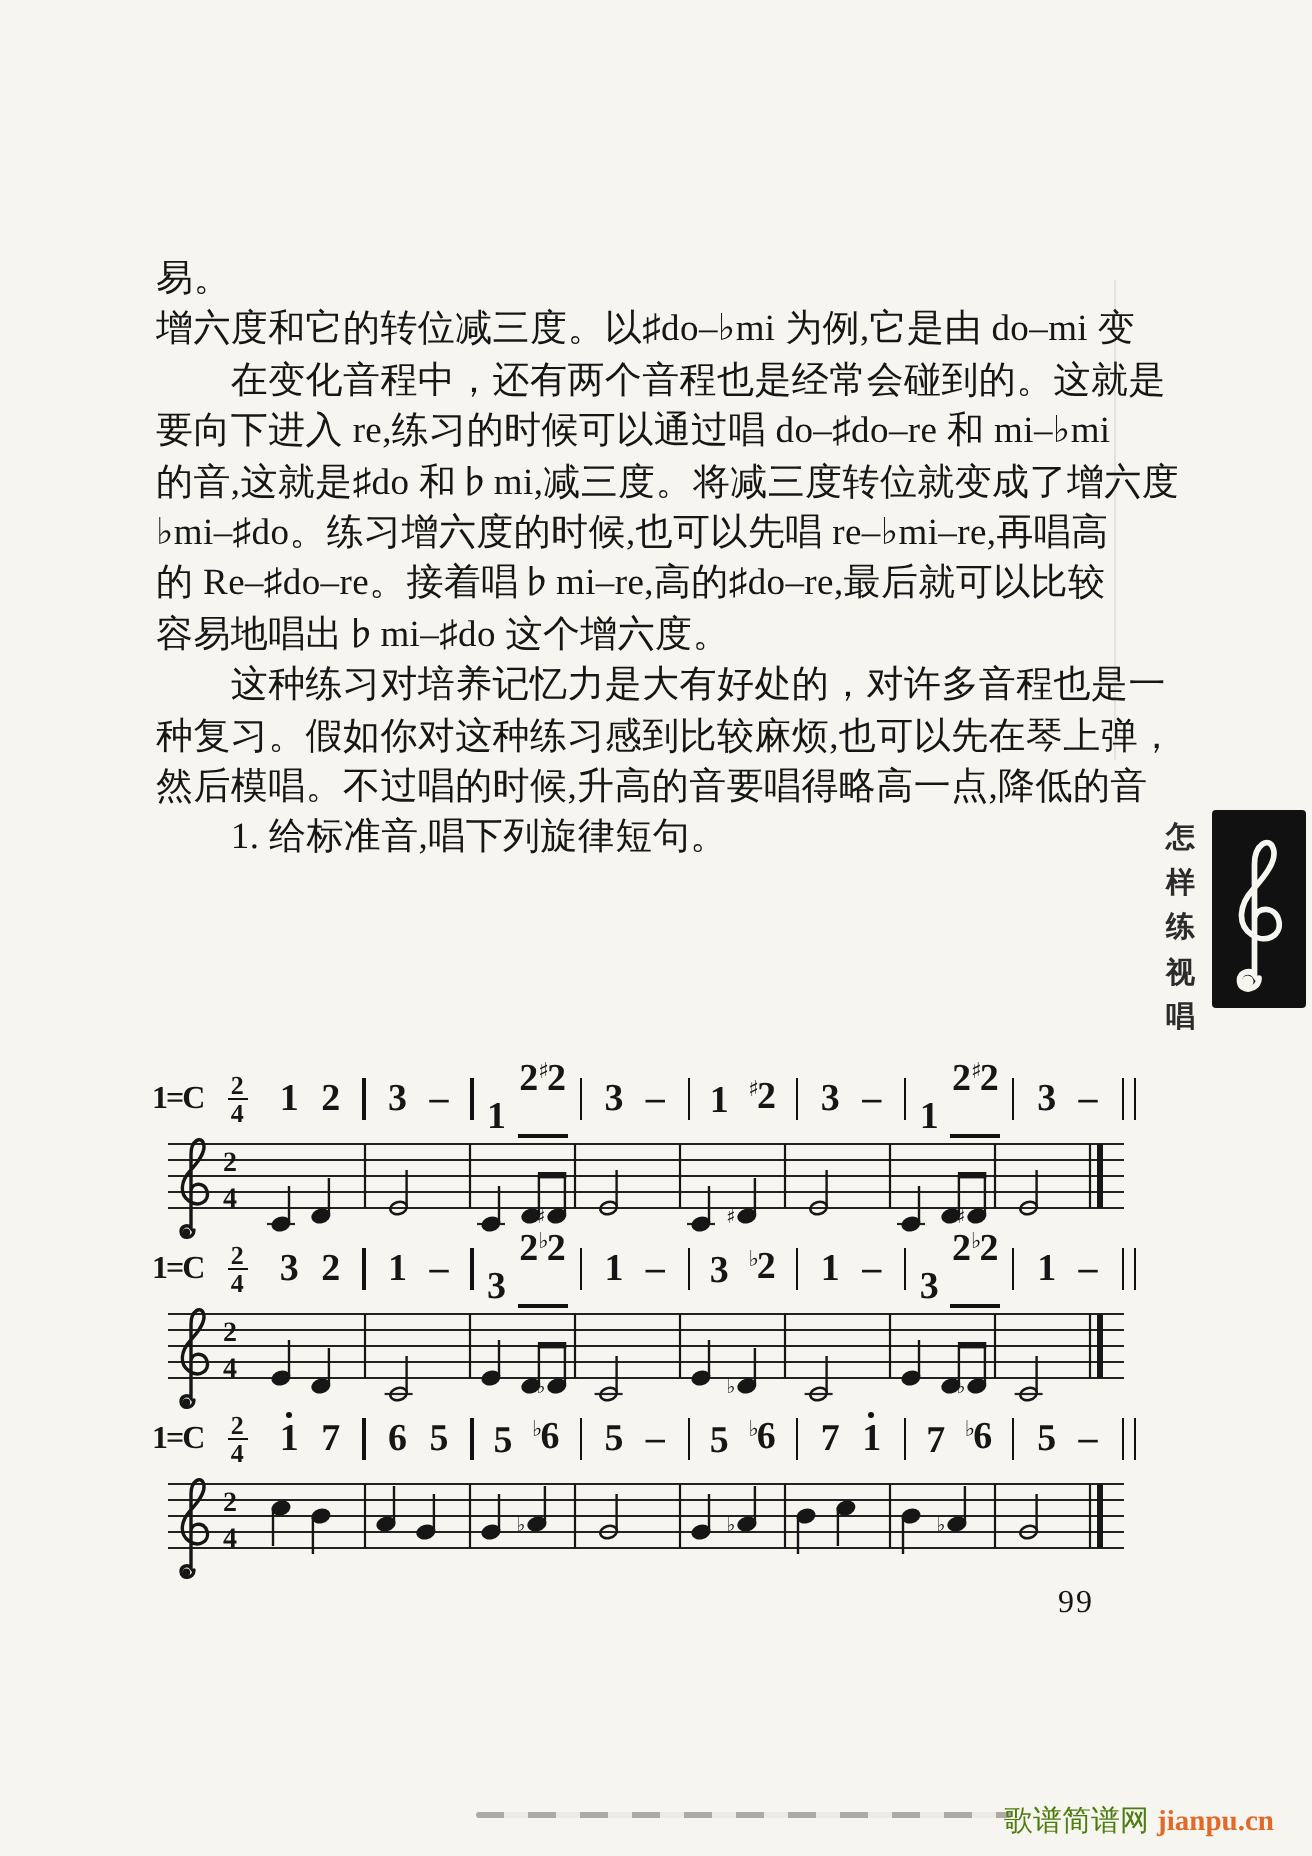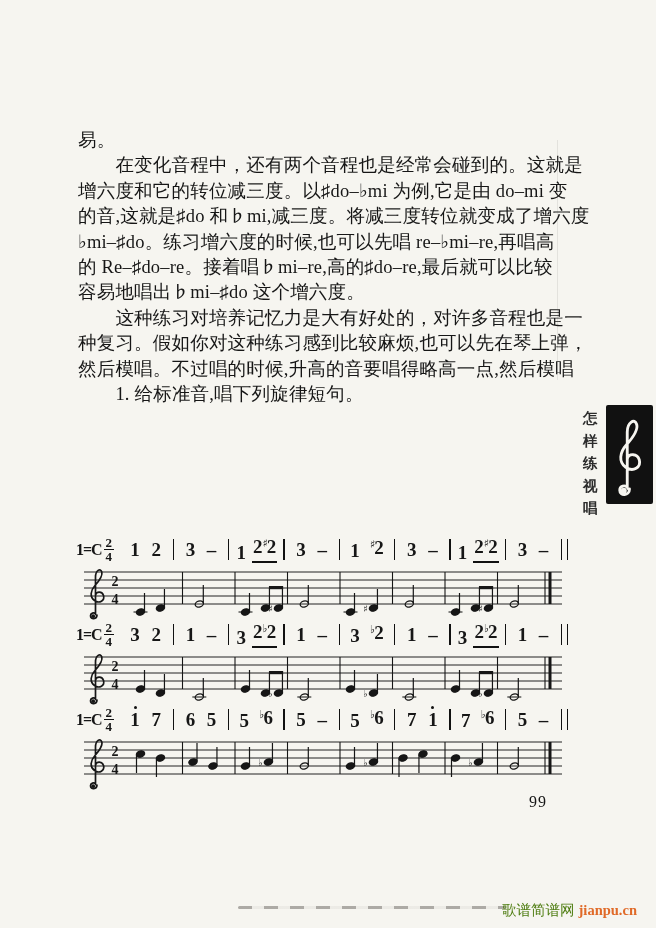--- a/index.html
+++ b/index.html
@@ -5,28 +5,28 @@
   html,body{margin:0;padding:0;}
   body{width:656px;height:928px;overflow:hidden;background:#e9e8e4;}
   .page{position:relative;width:656px;height:928px;background:#f6f5f0;
         font-family:"Liberation Serif",serif;color:#161616;}
   
   .textblock{position:absolute;left:78px;top:128px;width:490px;}
   .tline{font-size:18.5px;line-height:25.4px;letter-spacing:.2px;white-space:nowrap;}
   
   .system{position:absolute;left:76px;width:492px;height:86px;}
   .jianpu{display:flex;align-items:center;height:27px;font-family:"Liberation Serif",serif;}
-  .jp-key{font-size:16px;font-weight:bold;letter-spacing:-1px;margin-right:2px;}
+  .jp-key{font-size:16px;font-weight:bold;letter-spacing:-1px;margin-right:12px;}
   .jp-frac{display:flex;flex-direction:column;align-items:center;font-size:13px;
            font-weight:bold;line-height:11px;margin-right:6px;}
   .jp-frac .bar{width:10px;height:1.4px;background:#111;margin:1px 0;}
   .jp-meas-wrap{flex:1;display:flex;align-items:center;}
   .jp-meas{flex:1;display:flex;justify-content:space-evenly;align-items:flex-end;}
   .jp-beat{font-size:19px;font-weight:bold;line-height:20px;padding:0 1px;}
-  .jp-beat.u8{border-bottom:2.2px solid #111;padding-bottom:1px;}
+  .jp-beat.u8{border-bottom:2.2px solid #111;padding-bottom:15px;}
   .jp-acc{font-family:"DejaVu Sans",sans-serif;font-size:11px;font-weight:bold;
           position:relative;top:-6px;margin-right:-1px;}
   .jp-n{position:relative;display:inline-block;}
   .jp-n.high::before{content:"";position:absolute;top:-4px;left:50%;margin-left:-1.5px;
           width:3px;height:3px;border-radius:50%;background:#111;}
   .jp-bar{width:1.4px;height:21px;background:#111;margin:0 1px;align-self:center;}
   .jp-end{width:5px;height:21px;border-left:1.5px solid #111;border-right:1.5px solid #111;
           margin-left:2px;align-self:center;}
   .staff{display:block;margin-top:1px;}
   
@@ -47,29 +47,30 @@
   .edge-artifact{position:absolute;left:557px;top:140px;width:1px;height:240px;
           background:rgba(60,60,60,.10);}
 </style>
 </head>
 <body>
 
 <div class="page">
 
   <div class="textblock">
     <div class="tline">易。</div>
+    <div class="tline">增六度和它的转位减三度。以♯do–♭mi 为例,它是由 do–mi 变</div>
     <div class="tline">　　在变化音程中，还有两个音程也是经常会碰到的。这就是</div>
-    <div class="tline">增六度和它的转位减三度。以♯do–♭mi 为例,它是由 do–mi 变</div>
+    <div class="tline">要向下进入 re,练习的时候可以通过唱 do–♯do–re 和 mi–♭mi</div>
     <div class="tline">的音,这就是♯do 和♭mi,减三度。将减三度转位就变成了增六度</div>
     <div class="tline">♭mi–♯do。练习增六度的时候,也可以先唱 re–♭mi–re,再唱高</div>
     <div class="tline">的 Re–♯do–re。接着唱♭mi–re,高的♯do–re,最后就可以比较</div>
     <div class="tline">容易地唱出♭mi–♯do 这个增六度。</div>
     <div class="tline">　　这种练习对培养记忆力是大有好处的，对许多音程也是一</div>
     <div class="tline">种复习。假如你对这种练习感到比较麻烦,也可以先在琴上弹，</div>
-    <div class="tline">然后模唱。不过唱的时候,升高的音要唱得略高一点,然后模唱</div>
+    <div class="tline">然后模唱。不过唱的时候,升高的音要唱得略高一点,降低的音</div>
     <div class="tline">　　1. 给标准音,唱下列旋律短句。</div>
   </div>
 
   <div class="system" style="top:536px">
     <div class="jianpu">
         <span class="jp-key">1=C</span>
         <span class="jp-frac">
           <span>2</span>
           <span class="bar"></span>
           <span>4</span>

